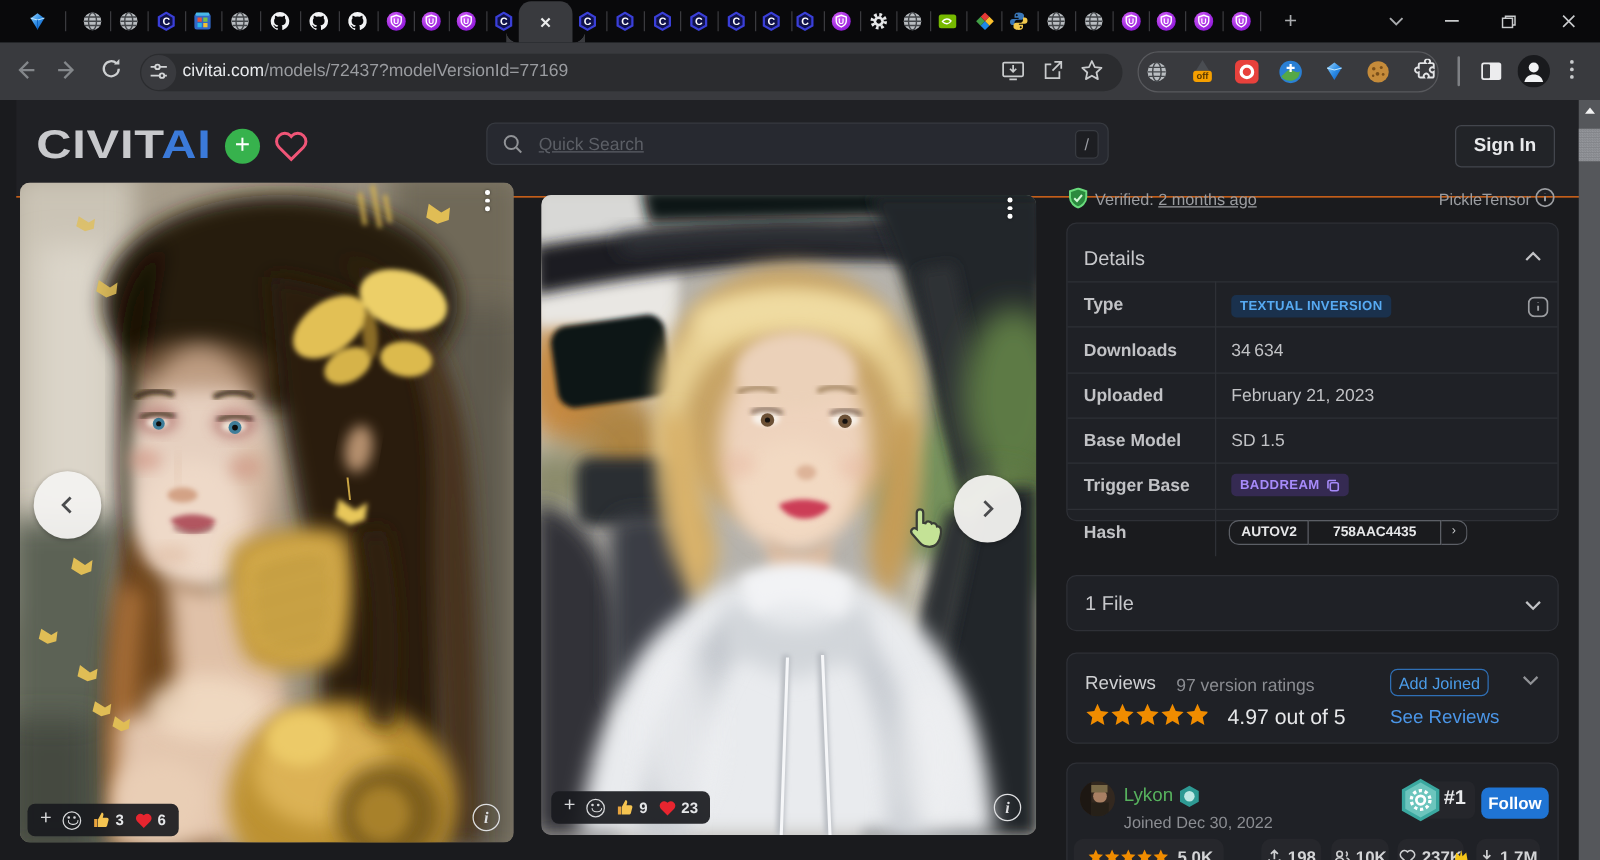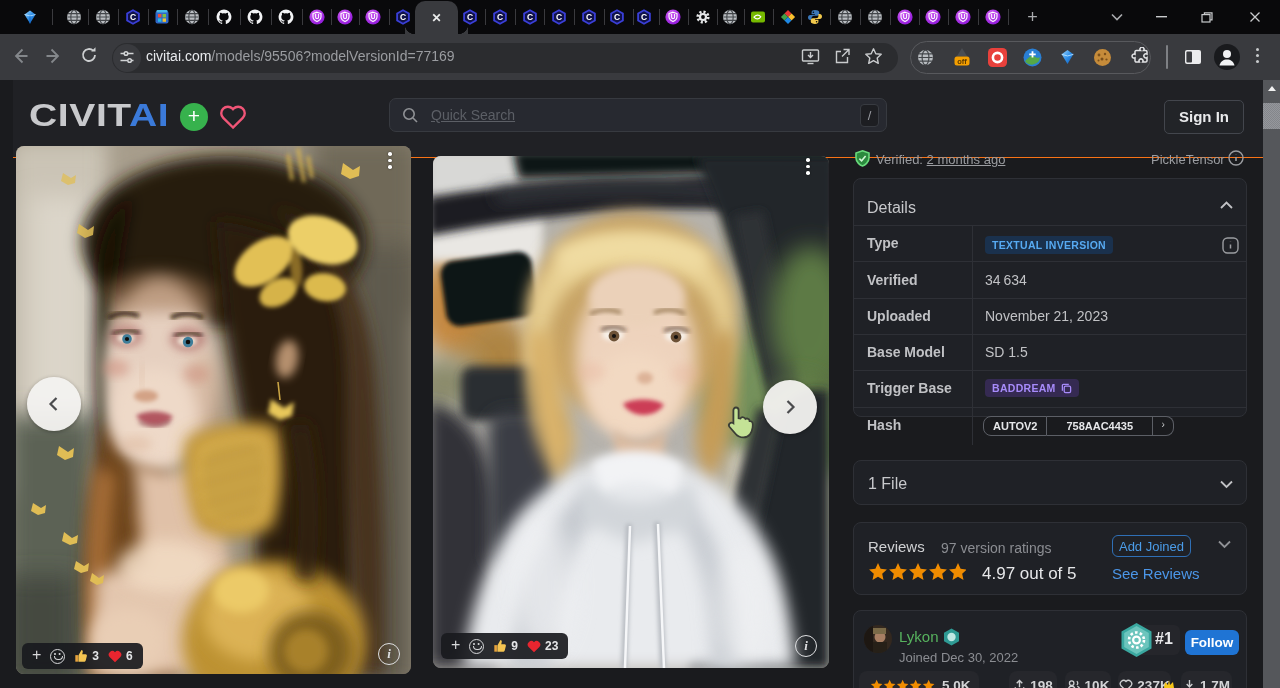--- a/index.html
+++ b/index.html
@@ -356,21 +356,21 @@
       </svg>
 <div id="omnibox"></div>
 <div class="abs" style="left:113px;top:9.5px;width:28px;height:28px;border-radius:50%;background:#393a3e"></div>
 <svg class="abs" style="left:119px;top:15px" width="16" height="16" viewBox="0 0 16 16">
         <g stroke="#d2d4d6" stroke-width="1.5" fill="none">
           <path d="M1.5 4.5h3.5M9 4.5h5.5M1.5 11.5h7M12.5 11.5h2"></path>
           <circle cx="7" cy="4.5" r="1.8" fill="#3c3d41"></circle>
           <circle cx="10.6" cy="11.5" r="1.8" fill="#3c3d41"></circle>
         </g>
       </svg>
-<div id="urltxt">civitai.com<span class="g">/models/95506?modelVersionId=77169</span></div>
+<div id="urltxt">civitai.com<span class="g">/models/72437?modelVersionId=77169</span></div>
 <svg class="abs" style="left:801px;top:13px" width="19" height="19" viewBox="0 0 19 19">
         <g fill="none" stroke="#c9cbcd" stroke-width="1.4">
           <rect x="1.5" y="3" width="16" height="11" rx="1"></rect>
           <path d="M6.5 16.5h6"></path>
         </g>
         <path d="M9.5 5v5M7 8l2.5 2.5L12 8" fill="none" stroke="#c9cbcd" stroke-width="1.4"></path>
       </svg>
 <svg class="abs" style="left:833px;top:13px" width="19" height="19" viewBox="0 0 19 19">
         <g fill="none" stroke="#c9cbcd" stroke-width="1.4">
           <path d="M8 4.5H3.5v11h11V10"></path>
@@ -721,32 +721,32 @@
           <path d="M1 8 L6.5 2.5 L12 8" fill="none" stroke="#c1c2c5" stroke-width="1.8"></path>
         </svg>
   <div class="rowline" style="top:46px"></div>
   <div class="rowline" style="top:82px"></div>
   <div class="rowline" style="top:119px"></div>
   <div class="rowline" style="top:155px"></div>
   <div class="rowline" style="top:191px"></div>
   <div class="rowline" style="top:228px"></div>
   <div class="abs" style="left:118px;top:46px;width:1px;height:220px;background:#2e3036"></div>
   <div class="lbl" style="top:56px">Type</div>
-  <div class="lbl" style="top:93px">Verified</div>
+  <div class="lbl" style="top:93px">Downloads</div>
   <div class="lbl" style="top:129px">Uploaded</div>
   <div class="lbl" style="top:165px">Base Model</div>
   <div class="lbl" style="top:201px">Trigger Base</div>
   <div class="lbl" style="top:238px">Hash</div>
   <div class="abs" style="left:131px;top:57px;background:#1a314d;border-radius:4px;padding:3px 7px;color:#57aaf2;font-size:10.5px;font-weight:700;letter-spacing:.3px">TEXTUAL INVERSION</div>
   <svg class="abs" style="left:368px;top:58px" width="17" height="17" viewBox="0 0 17 17">
           <rect x="1" y="1" width="15" height="15" rx="4.5" fill="none" stroke="#9b9da1" stroke-width="1.4"></rect>
           <path d="M8.5 7.6v4M8.5 4.8v.3" stroke="#9b9da1" stroke-width="1.5"></path>
         </svg>
   <div class="val" style="top:93px">34 634</div>
-  <div class="val" style="top:129px">November 21, 2023</div>
+  <div class="val" style="top:129px">February 21, 2023</div>
   <div class="val" style="top:165px">SD 1.5</div>
   <div class="abs" style="left:131px;top:200px;background:#352a52;border-radius:4px;padding:3px 7px;color:#a78bfa;font-size:10.5px;font-weight:700;letter-spacing:.3px;display:flex;align-items:center;gap:5px">BADDREAM
     <svg width="11" height="11" viewBox="0 0 12 12">
             <rect x="3.5" y="3.5" width="7" height="7" rx="1.5" fill="none" stroke="#a78bfa" stroke-width="1.4"></rect>
             <path d="M8.5 1.5h-6a1 1 0 0 0-1 1v6" fill="none" stroke="#a78bfa" stroke-width="1.4"></path>
           </svg>
   </div>
   <div class="abs" style="left:129px;top:237px;display:flex;height:20px">
     <div style="border:1px solid #5c5f66;border-radius:8px 0 0 8px;padding:0 9px;line-height:18px;color:#e6e7e9;font-size:11px;font-weight:700">AUTOV2</div>
     <div style="border:1px solid #5c5f66;border-left:none;padding:0 19px;line-height:18px;color:#e6e7e9;font-size:11px;font-weight:700">758AAC4435</div>

